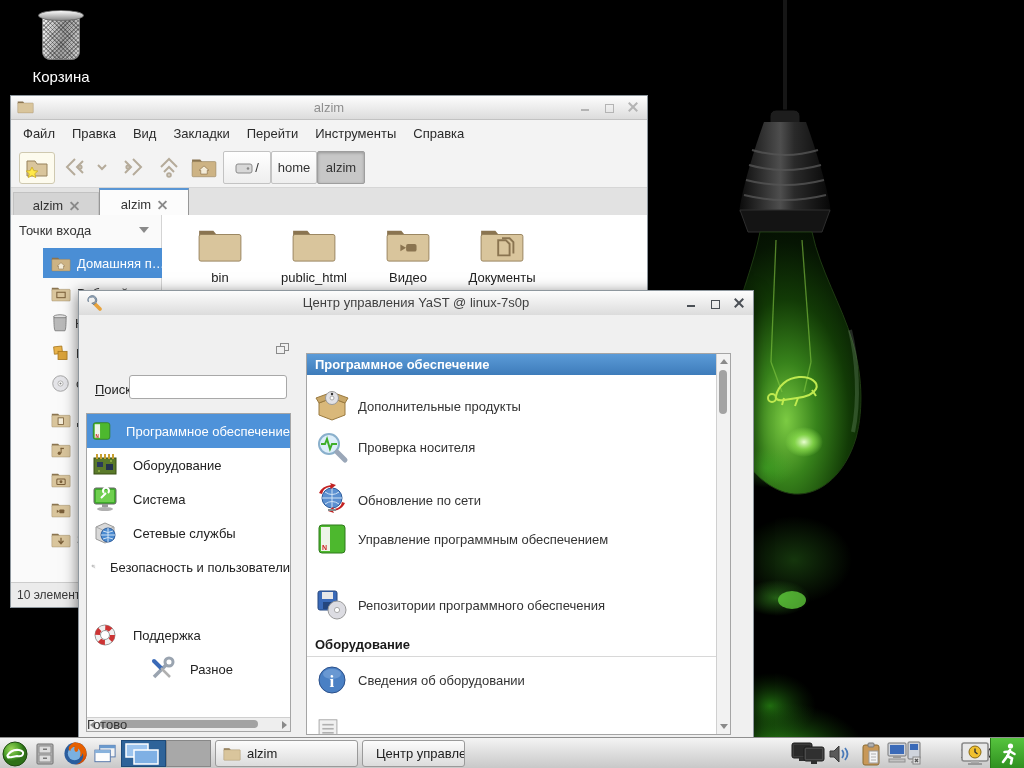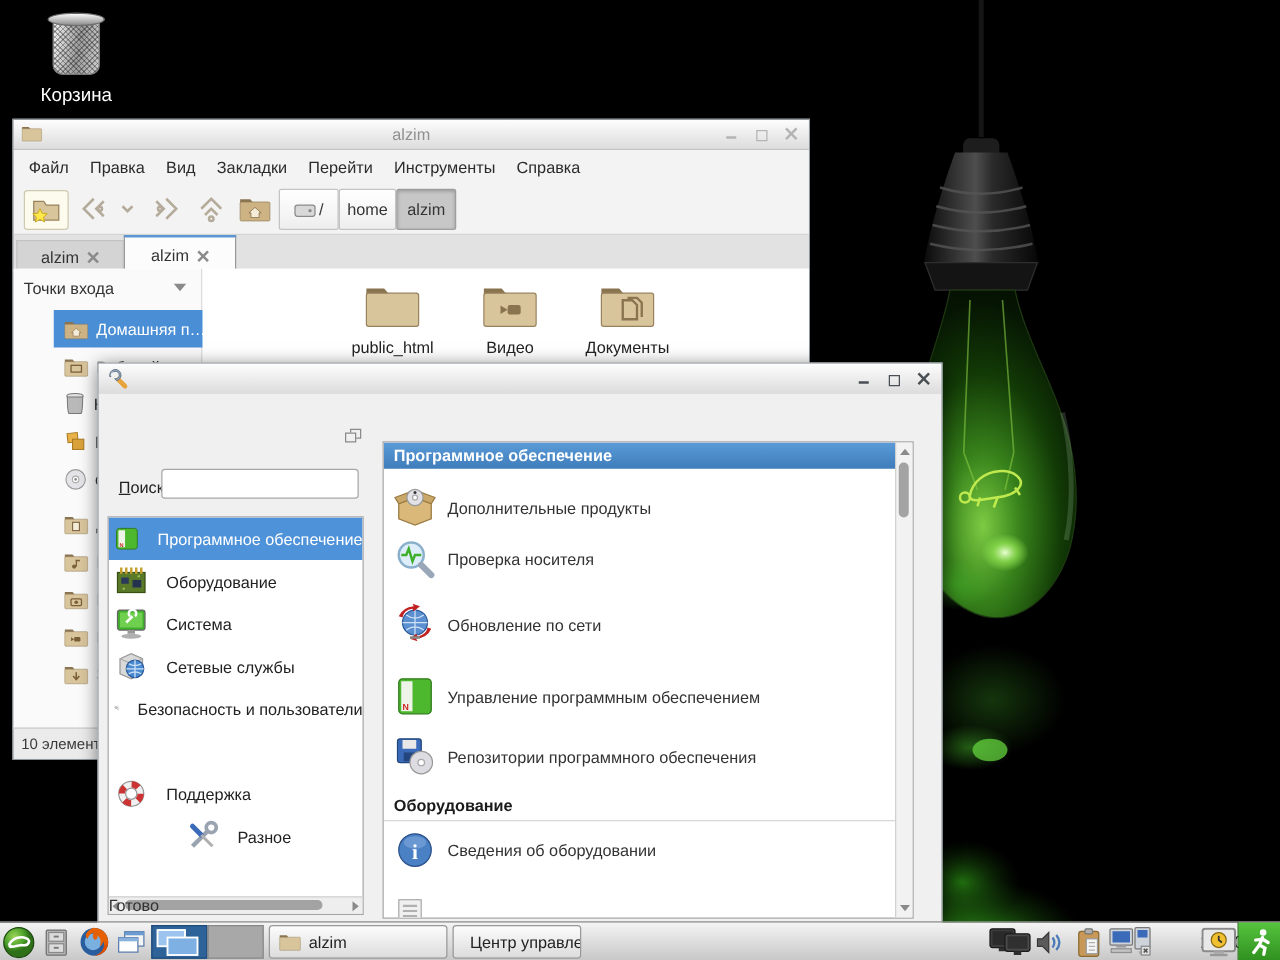--- a/index.html
+++ b/index.html
@@ -332,20 +332,27 @@
         <div class="place" style="top:309px;">
           <svg width="20" height="17" viewBox="0 0 48 40">
               <path d="M2,6 h15 l5,6 H2 z" fill="#8a7450"></path>
               <rect x="2" y="10" width="44" height="28" rx="2" fill="#d9c59c" stroke="#97825c"></rect>
               <path d="M24,16 L24,28 M18,23 L24,30 L30,23" stroke="#7a5f3a" stroke-width="3" fill="none"></path>
             </svg>
           <span>Загрузки</span>
         </div>
       </div>
       <div class="fm-main">
+        <div class="file-item" style="left:14px;">
+          <svg width="46" height="38" viewBox="0 0 48 40">
+              <path d="M2,6 h15 l5,6 H2 z" fill="#8a7450"></path>
+              <rect x="2" y="10" width="44" height="28" rx="2" fill="#d9c59c" stroke="#97825c"></rect>
+            </svg>
+          <div class="lbl">bin</div>
+        </div>
         <div class="file-item" style="left:108px;">
           <svg width="46" height="38" viewBox="0 0 48 40">
               <path d="M2,6 h15 l5,6 H2 z" fill="#8a7450"></path>
               <rect x="2" y="10" width="44" height="28" rx="2" fill="#d9c59c" stroke="#97825c"></rect>
             </svg>
           <div class="lbl">public_html</div>
         </div>
         <div class="file-item" style="left:202px;">
           <svg width="46" height="38" viewBox="0 0 48 40">
               <path d="M2,6 h15 l5,6 H2 z" fill="#8a7450"></path>
@@ -369,20 +376,21 @@
     <div class="fm-status">10 элементов</div>
   </div>
 
   <div class="window" style="left:78px;top:290px;width:674px;height:447px;">
     <div class="titlebar focus" style="height:24px;">
       <svg class="win-icon" width="18" height="18" viewBox="0 0 24 24">
         <path d="M13,13 L20,20" stroke="#e8a33d" stroke-width="5" stroke-linecap="round"></path>
         <path d="M4,10 a6,6 0 1 1 7,4 l-2,-2 a4,4 0 1 0 -3,-3 z" fill="#9db0c4" stroke="#5a6c80"></path>
         <circle cx="8" cy="8" r="3" fill="#f0f0f0"></circle>
       </svg>
+      <div class="title">Центр управления YaST @ linux-7s0p</div>
       <div class="win-controls">
         <div class="ctl ctl-min"></div>
         <div class="ctl ctl-max"></div>
         <div class="ctl ctl-x"></div>
       </div>
     </div>
     <div class="yast-body">
       <div class="float-btn">
           <i></i>
           <i></i>
@@ -490,21 +498,21 @@
         <div class="module" style="top:129px;">
           <svg width="34" height="34" viewBox="0 0 34 34">
               <circle cx="17" cy="15" r="10" fill="#5b8fd0" stroke="#2a5a9a"></circle>
               <path d="M7,15 h20 M17,5 v20 M10,9 q7,5 14,0 M10,21 q7,-5 14,0" stroke="#cfe2f5" fill="none"></path>
               <path d="M4,10 q3,-7 12,-8 l-1,-2 6,2 -5,4 -1,-2 q-7,1 -8,7 z" fill="#c22222"></path>
               <path d="M30,20 q-3,7 -12,8 l1,2 -6,-2 5,-4 1,2 q7,-1 8,-7 z" fill="#c22222"></path>
               <rect x="13" y="26" width="8" height="2" fill="#8a8a8a"></rect>
             </svg>
           <span>Обновление по сети</span>
         </div>
-        <div class="module" style="top:186px;">
+        <div class="module" style="top:168px;">
           <svg width="34" height="34" viewBox="0 0 34 34">
               <rect x="4" y="3" width="26" height="28" rx="3" fill="#4db82e" stroke="#2e7a1a"></rect>
               <rect x="6" y="5" width="9" height="24" fill="#eef4e8"></rect>
               <text x="7" y="28" font-size="7" fill="#cc2222" font-weight="bold">N</text>
             </svg>
           <span>Управление программным обеспечением</span>
         </div>
         <div class="module" style="top:234px;">
           <svg width="34" height="34" viewBox="0 0 34 34">
               <rect x="3" y="3" width="19" height="19" rx="2" fill="#3a6ab8" stroke="#24467e"></rect>

